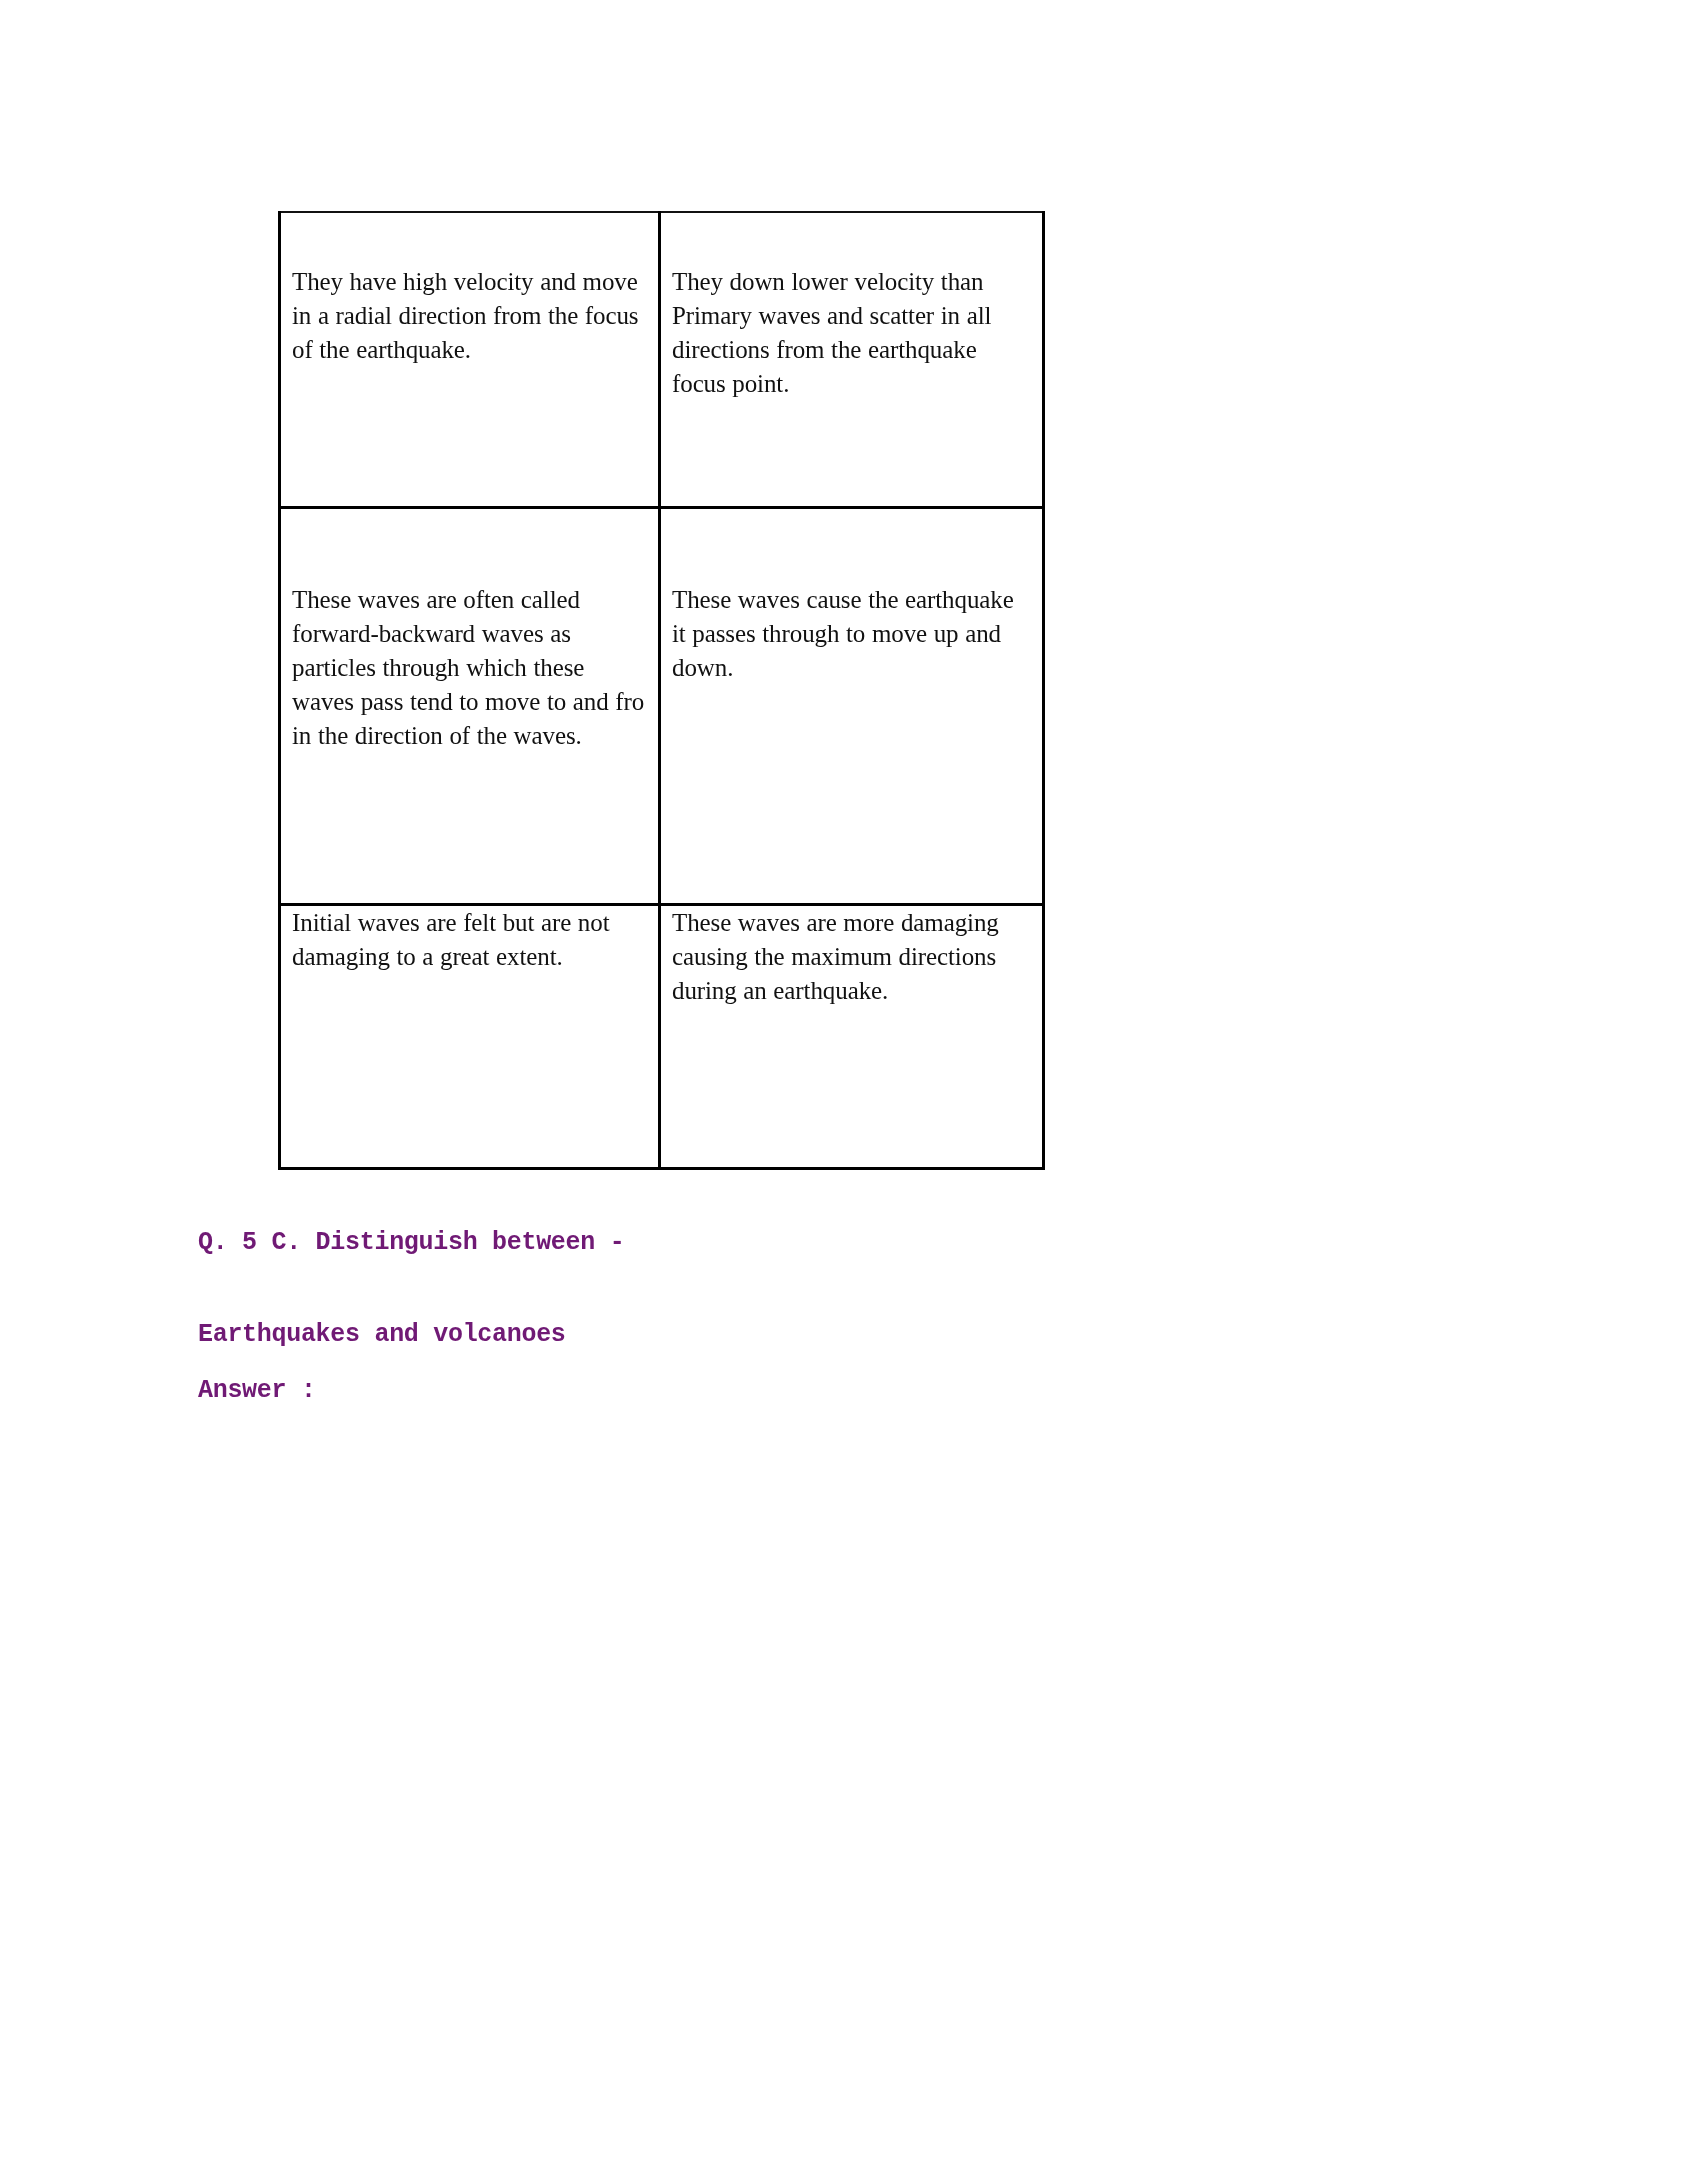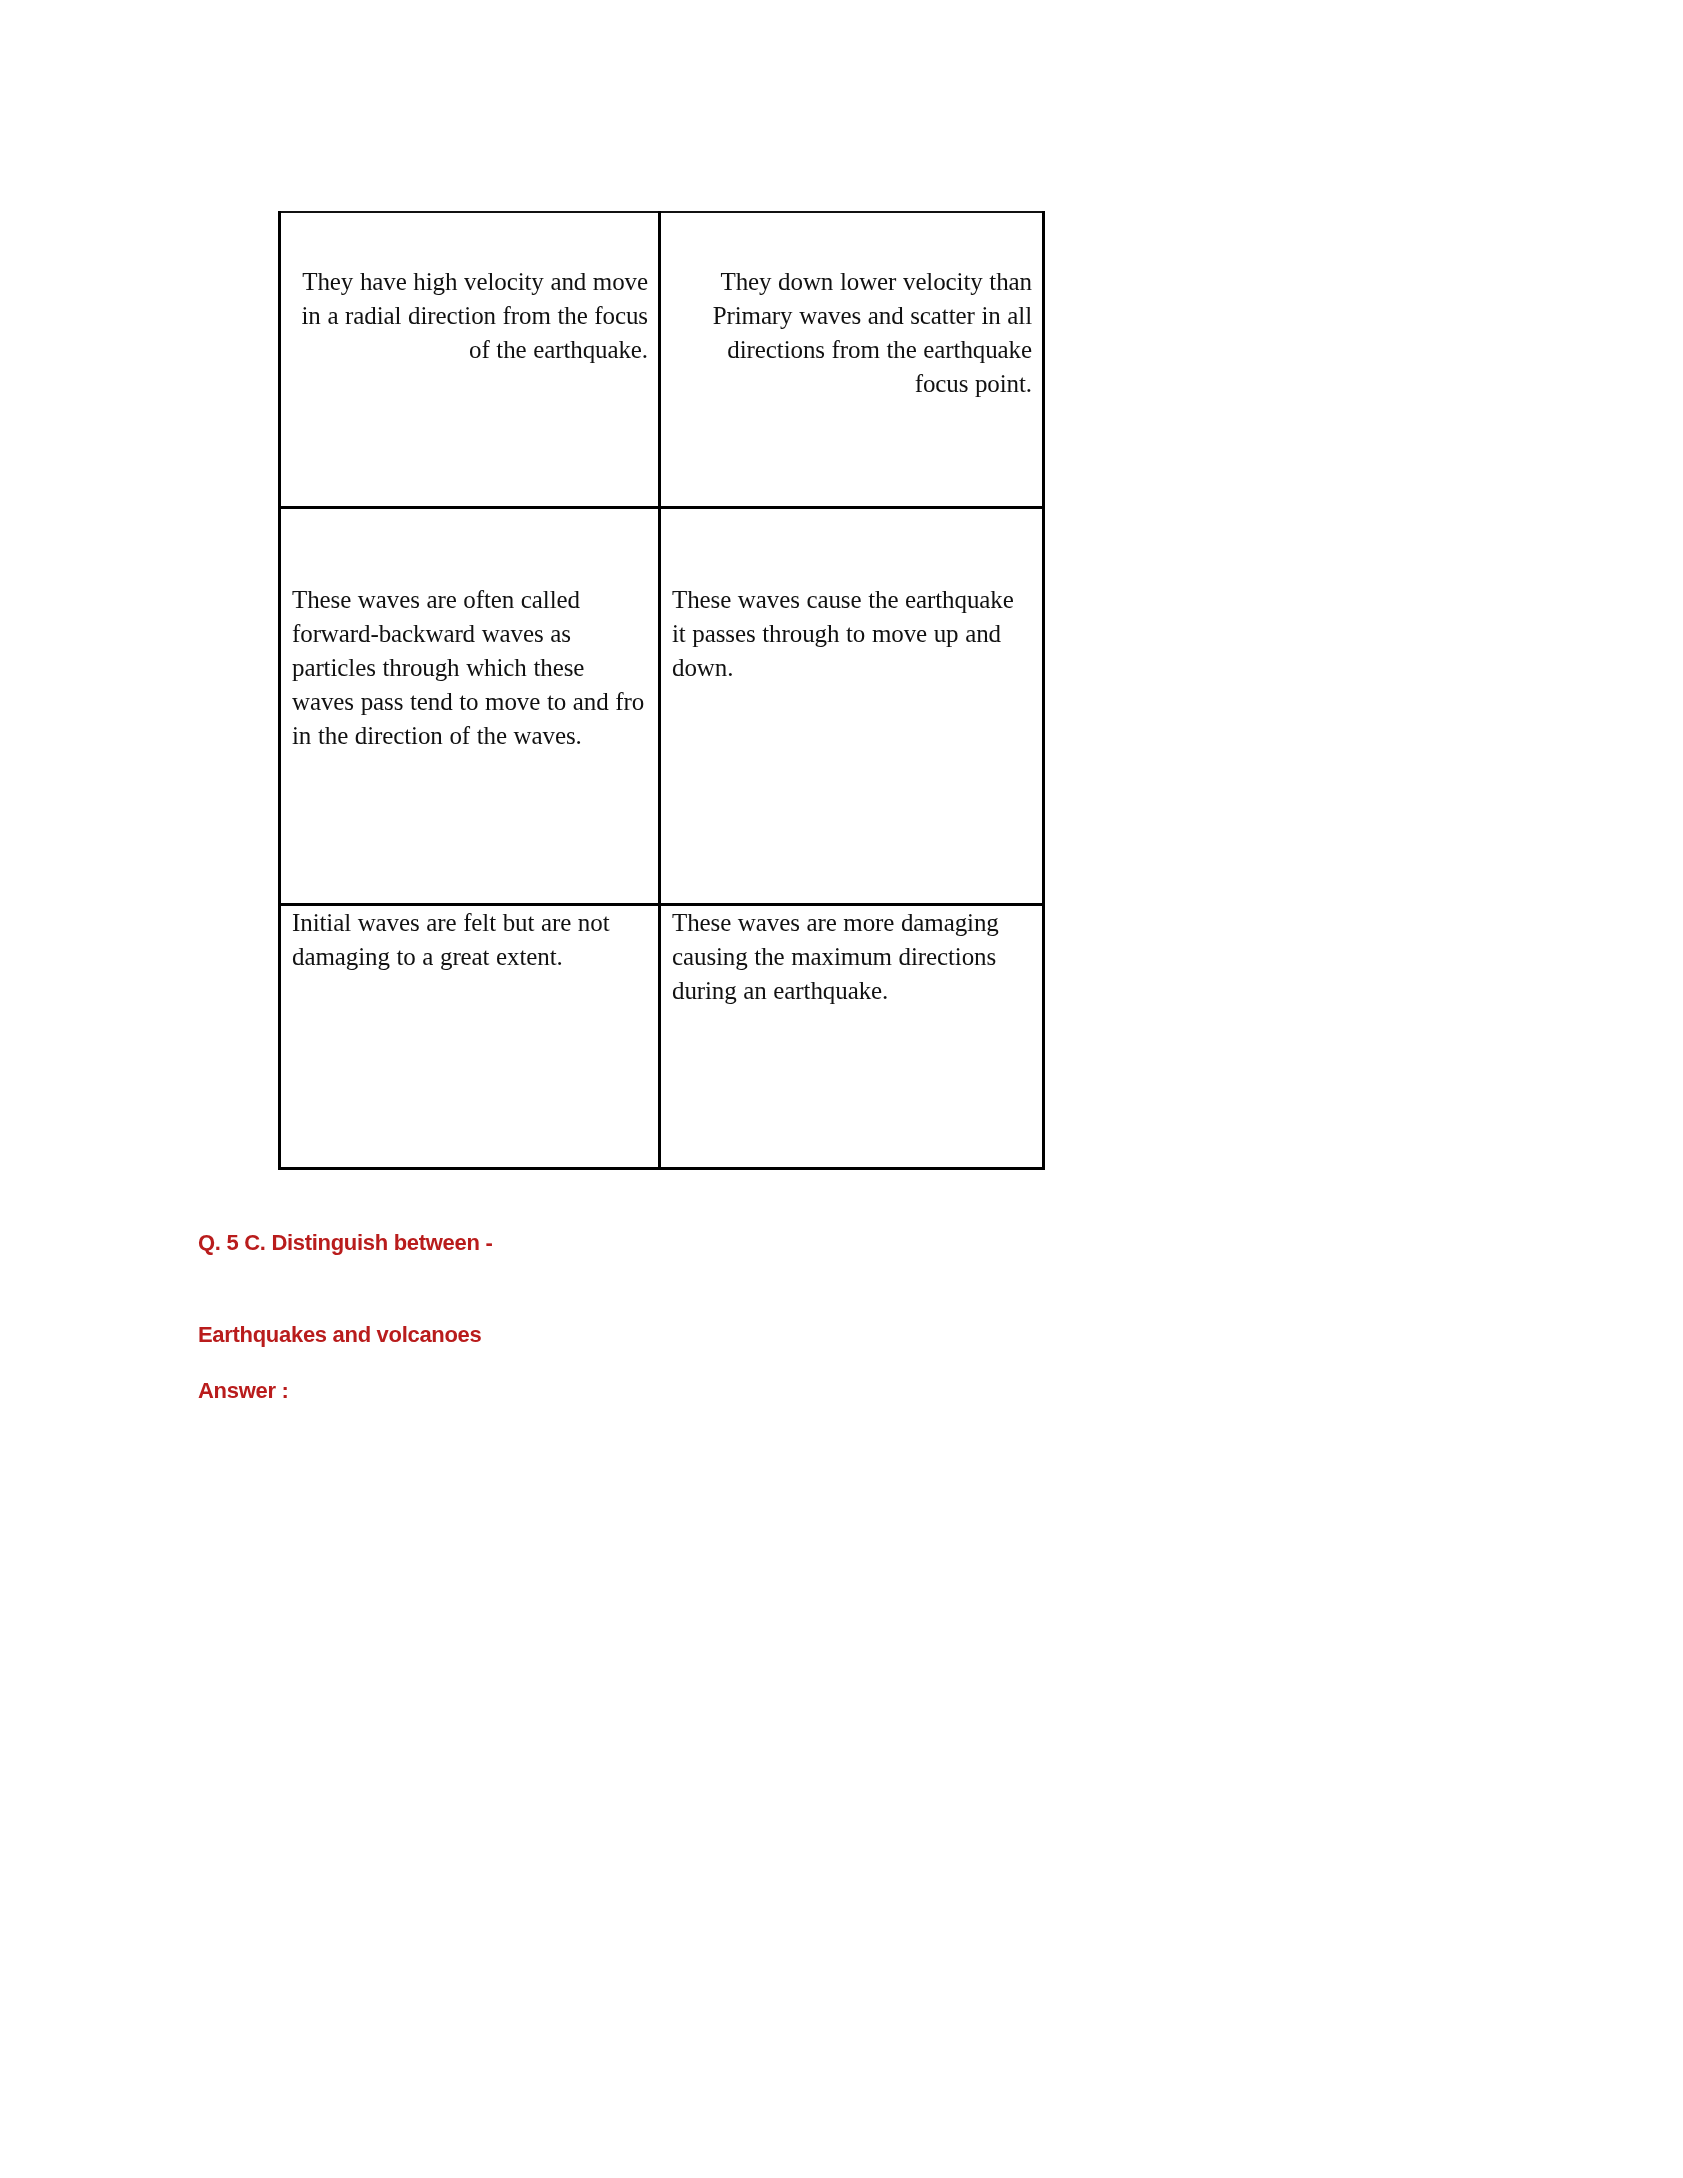--- a/index.html
+++ b/index.html
@@ -52,38 +52,38 @@
     font-family: "Liberation Serif", "DejaVu Serif", serif;
     font-size: 25px;
     line-height: 34px;
     color: #111111;
     letter-spacing: -0.1px;
     padding: 0 10px 0 11px;
     word-spacing: 0.5px;
   }
 
   
-  .r1 .cell-text { padding-top: 52px; text-align: right; }
+  .r1 .cell-text { padding-top: 52px; }
   .r1 td { height: 293px; }
 
   .r2 .cell-text { padding-top: 74px; }
   .r2 td { height: 394px; }
 
   .r3 .cell-text { }
   .r3 td { height: 261px; }
 
   
   .doc-heading {
     position: absolute;
     left: 198px;
-    font-family: Liberation Sans, sans-serif;
+    font-family: Liberation Mono, monospace;
     font-weight: bold;
-    font-size: 22px;
+    font-size: 25px;
     line-height: 34px;
-    color: #b91c1c;
+    color: #701a75;
     white-space: nowrap;
     letter-spacing: -0.3px;
   }
   .h-question { top: 1226px; }
   .h-topic    { top: 1318px; }
   .h-answer   { top: 1374px; }
 
   
   .scan-soft { -webkit-font-smoothing: antialiased; }
 </style>

